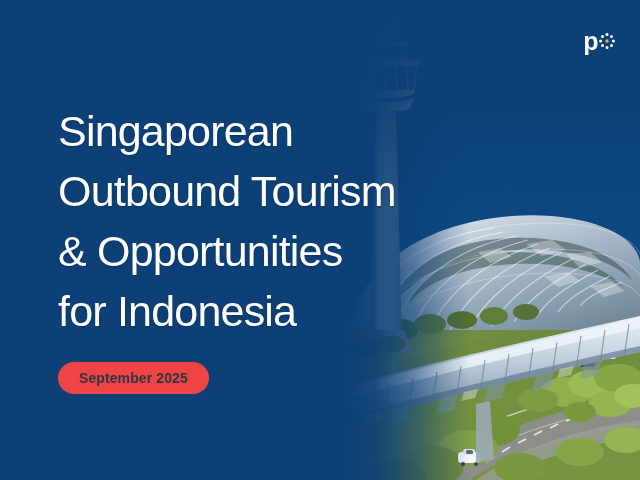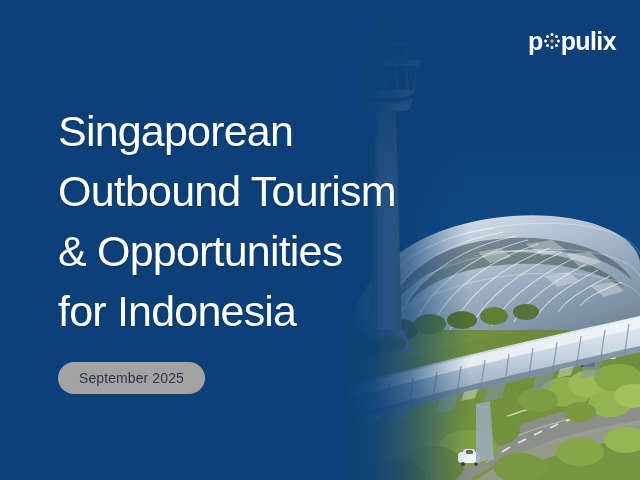--- a/index.html
+++ b/index.html
@@ -88,25 +88,25 @@
 
   
   .badge {
     position: absolute;
     left: 58px;
     top: 362px;
     height: 32px;
     padding: 0 21px;
     display: inline-flex;
     align-items: center;
-    background: #a3a3a3;
+    background: #ef4444;
     border-radius: 16px;
     color: #2d3742;
     font-size: 14px;
-    font-weight: normal;
+    font-weight: bold;
     letter-spacing: 0.1px;
     white-space: nowrap;
   }
 </style>
 </head>
 <body>
 
 <div id="slide">
 
   <div class="photo-wrap">
@@ -345,21 +345,20 @@
       <circle cx="9" cy="2.6" r="1.5" fill="#ffffff"></circle>
       <circle cx="13.5" cy="4.6" r="1.5" fill="#ffffff"></circle>
       <circle cx="15.4" cy="9" r="1.5" fill="#ffffff"></circle>
       <circle cx="13.5" cy="13.4" r="1.5" fill="#ffffff"></circle>
       <circle cx="9" cy="15.4" r="1.5" fill="#ffffff"></circle>
       <circle cx="4.5" cy="13.4" r="1.5" fill="#ffffff"></circle>
       <circle cx="2.6" cy="9" r="1.5" fill="#ffffff"></circle>
       <circle cx="4.5" cy="4.6" r="1.5" fill="#ffffff"></circle>
       <circle cx="9" cy="9" r="1.7" fill="#f6b625"></circle>
     </svg>
-    <span class="logo-text">pulix</span>
   </div>
 
   <h1 class="title">Singaporean
 Outbound Tourism
 &amp; Opportunities
 for Indonesia</h1>
 
   <div class="badge">September 2025</div>
 
 </div>

